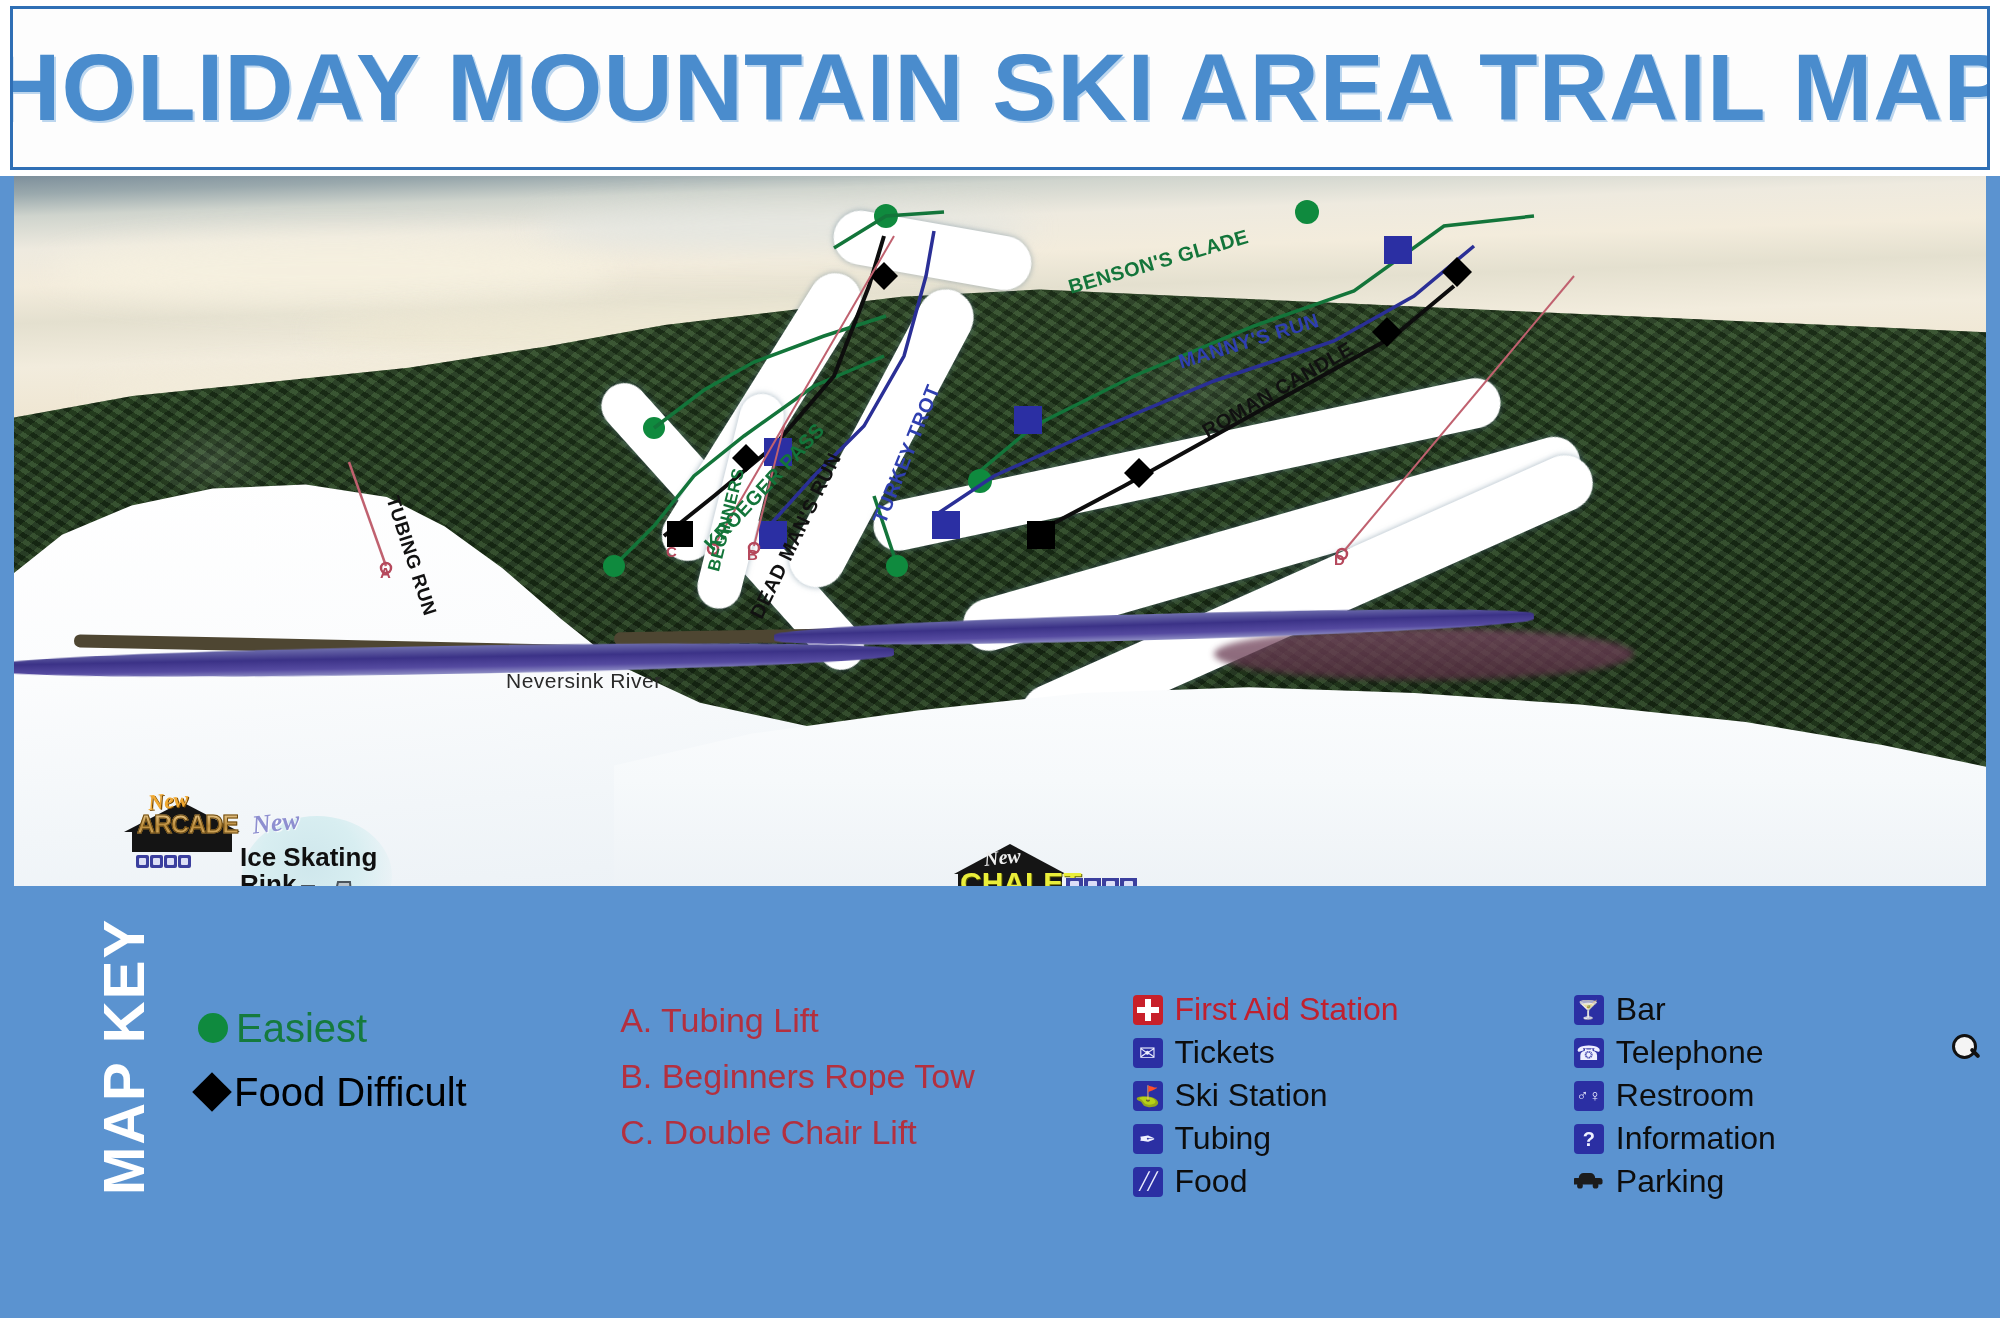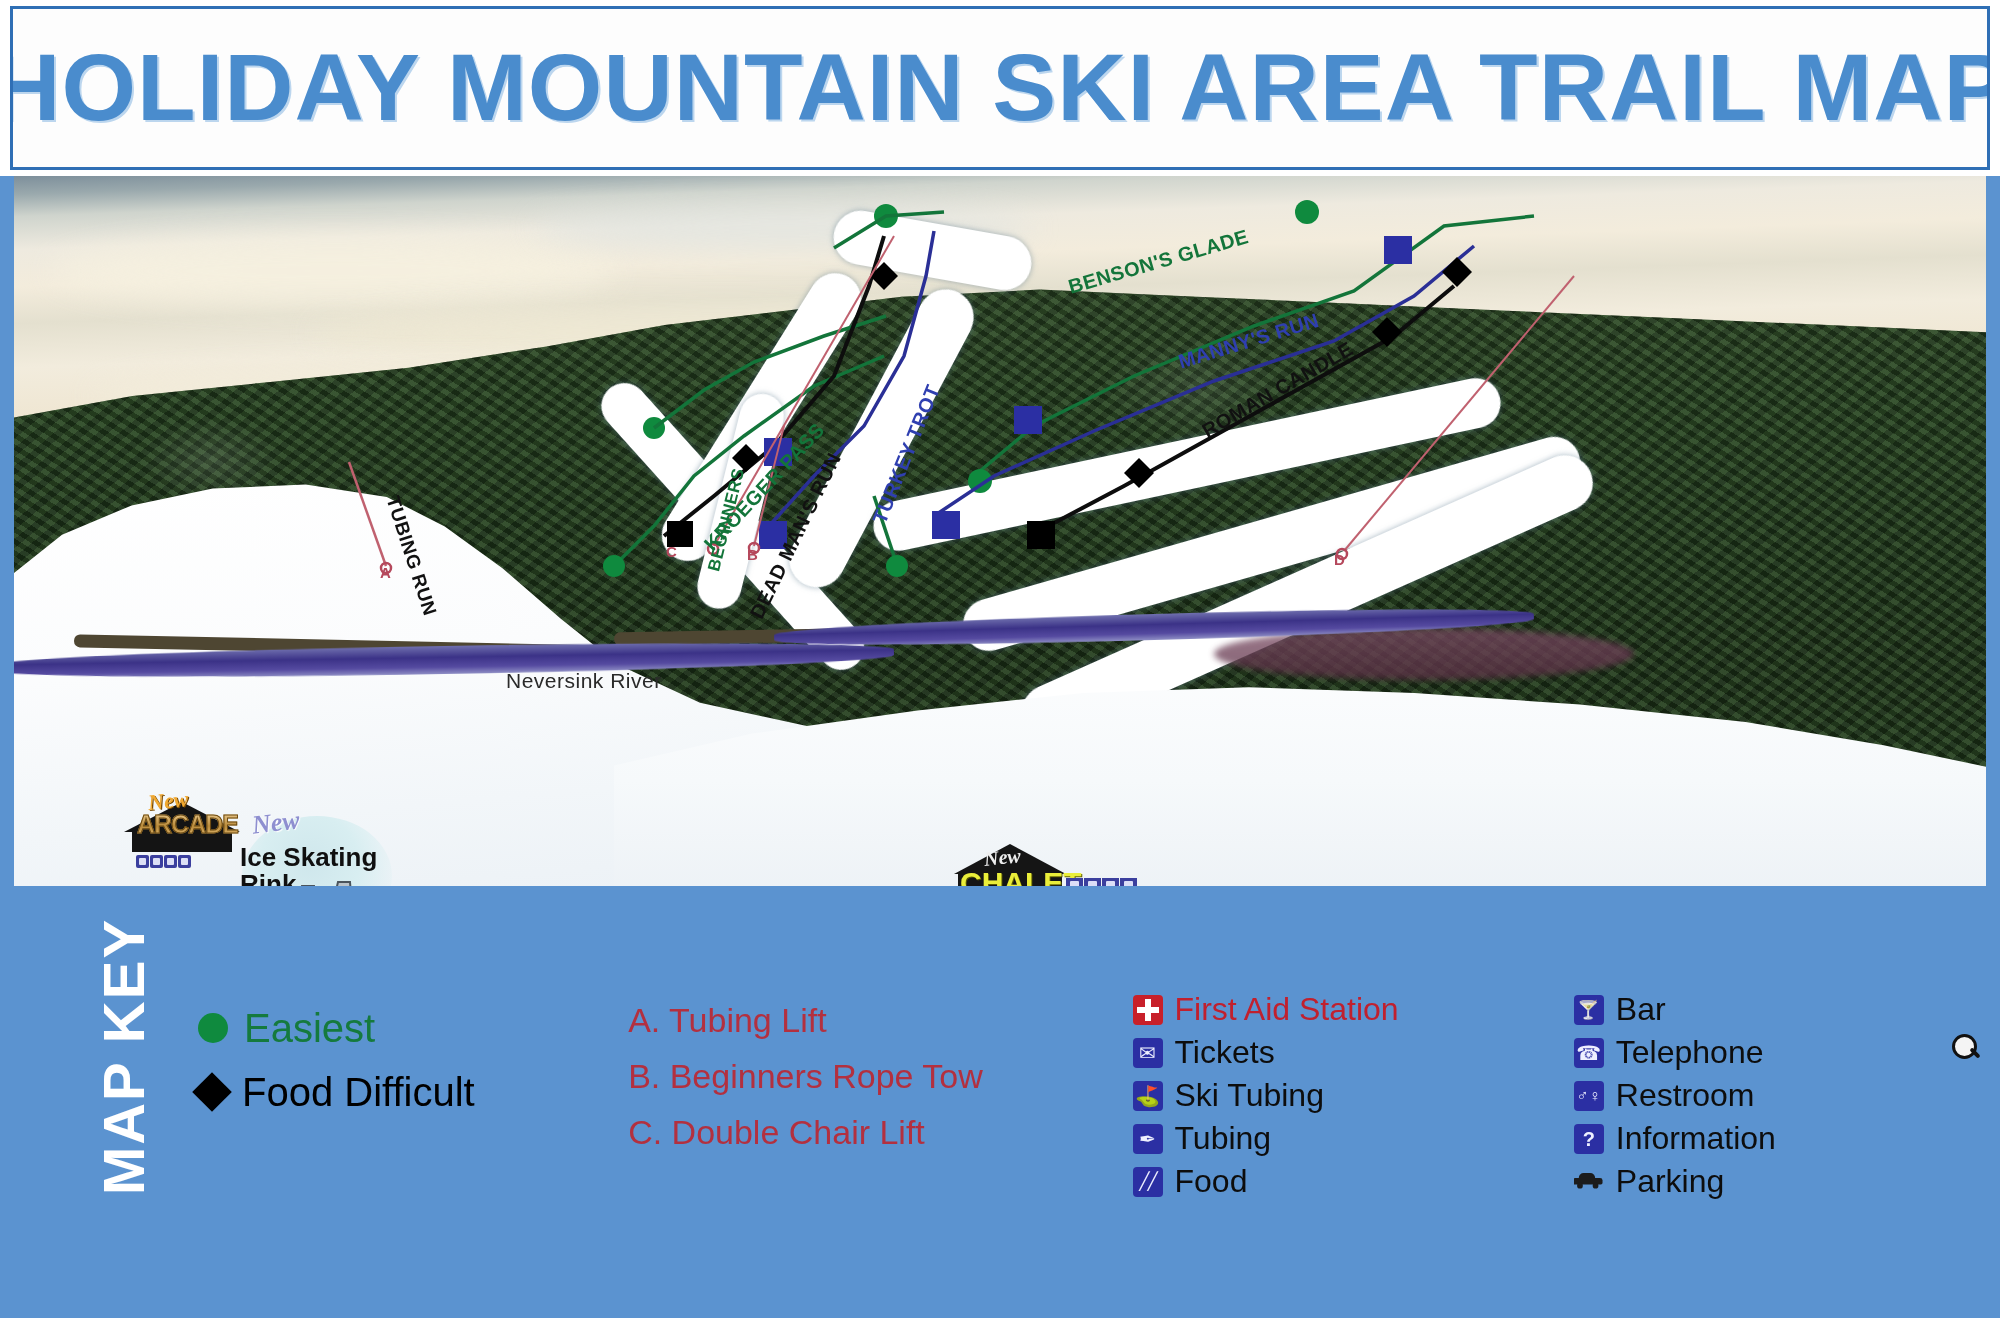--- a/index.html
+++ b/index.html
@@ -126,23 +126,23 @@
      color:#ffffff;letter-spacing:2px;transform:rotate(-90deg);white-space:nowrap;
      transform-origin:center center;}
 
   .key-cols{position:absolute;left:158px;top:974px;width:1780px;height:252px;display:flex;}
   .kcol{position:relative;}
   .kcol.c1{width:430px;padding:22px 0 0 40px;}
   .kcol.c2{width:520px;padding:18px 0 0 10px;}
   .kcol.c3{width:450px;padding:14px 0 0 14px;}
   .kcol.c4{width:380px;padding:14px 0 0 10px;}
 
-  .krow{display:flex;align-items:center;gap:16px;}
+  .krow{display:flex;align-items:center;gap:8px;}
   .kcol.c1 .krow{height:64px;}
-  .kcol.c2 .krow{height:56px;margin-left:8px;}
+  .kcol.c2 .krow{height:56px;}
   .kcol.c3 .krow,.kcol.c4 .krow{height:43px;gap:12px;}
 
   .sym-circle{width:30px;height:30px;border-radius:50%;background:#0f8a3e;flex:none;}
   .sym-square{width:28px;height:28px;background:#2b2fa3;flex:none;}
   .sym-diamond{width:28px;height:28px;background:#000;transform:rotate(45deg);flex:none;}
   .klabel-easy{font-size:40px;color:#157a3d;font-weight:normal;}
   .klabel-more{font-size:40px;color:#2f3fb0;font-weight:normal;}
   .klabel-most{font-size:40px;color:#000;font-weight:normal;}
 
   .klift{font-size:34px;color:#b3303f;white-space:nowrap;}
@@ -352,21 +352,21 @@
       <div class="krow">
         <span class="svcicon">
           <span class="ico-glyph">✉</span>
         </span>
         <span class="svclabel">Tickets</span>
       </div>
       <div class="krow">
         <span class="svcicon">
           <span class="ico-glyph">⛳</span>
         </span>
-        <span class="svclabel">Ski Tubing</span>
+        <span class="svclabel">Ski Station</span>
       </div>
       <div class="krow">
         <span class="svcicon">
           <span class="ico-glyph">✒</span>
         </span>
         <span class="svclabel">Tubing</span>
       </div>
       <div class="krow">
         <span class="svcicon">
           <span class="ico-glyph" style="font-size:17px;letter-spacing:-2px;">╱╱</span>

